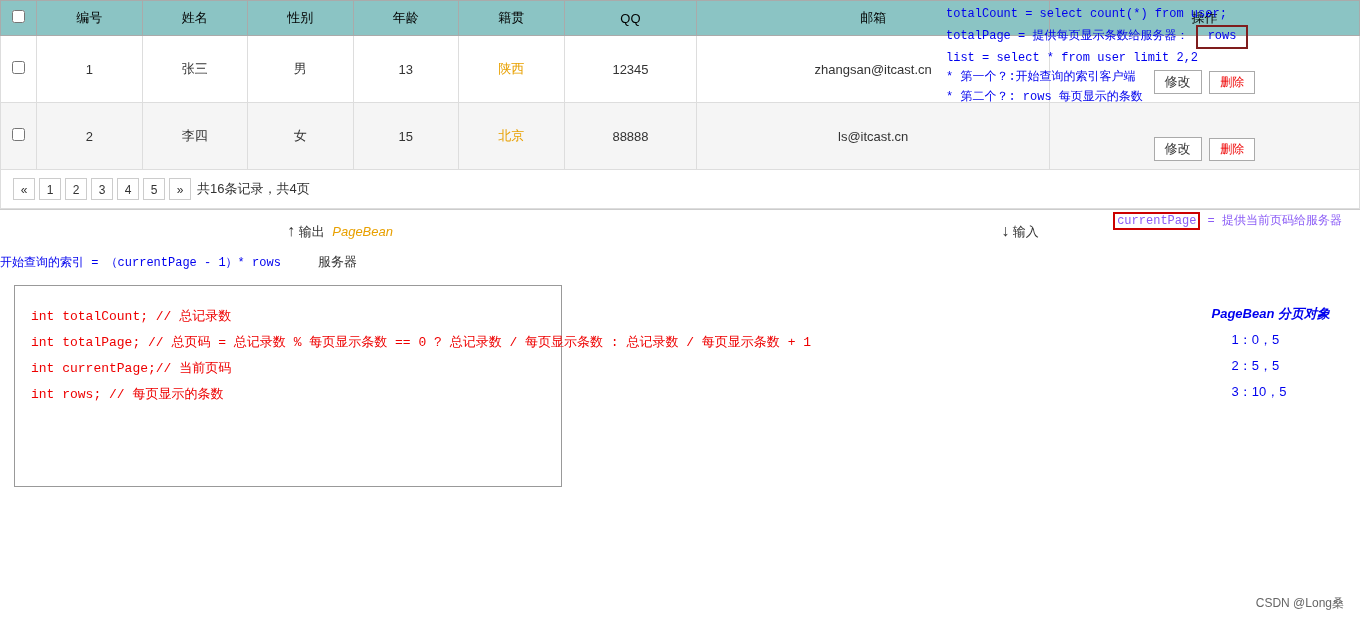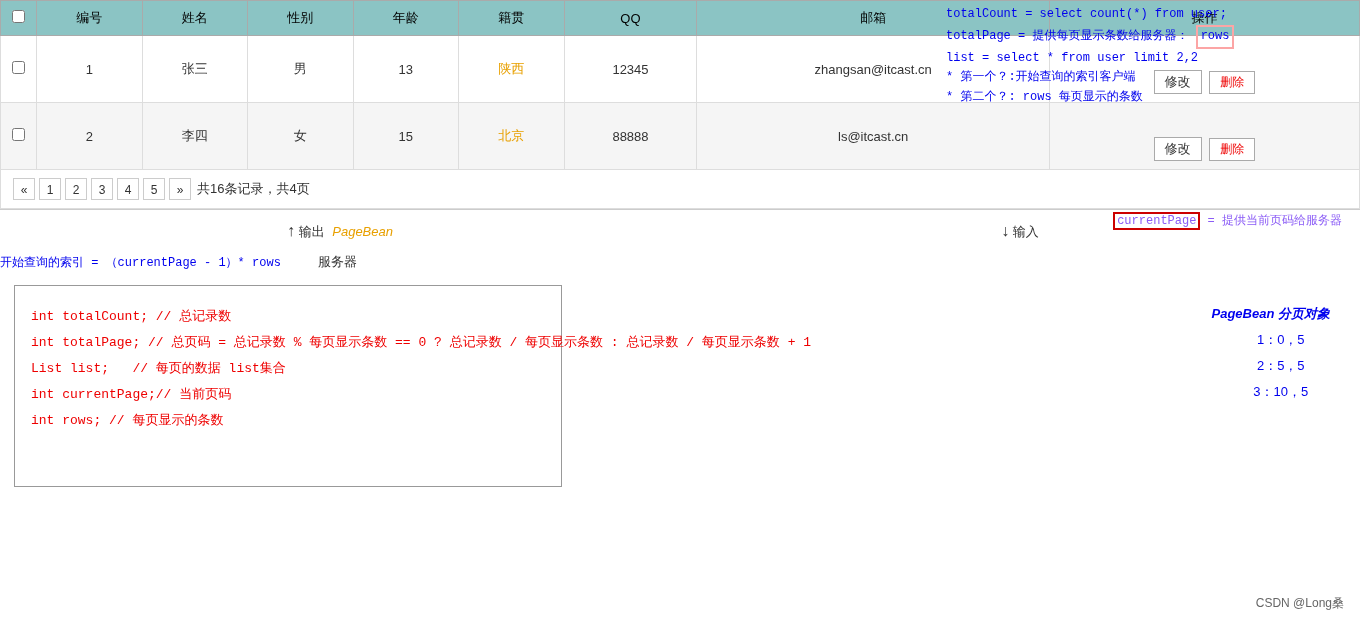--- a/index.html
+++ b/index.html
@@ -132,22 +132,22 @@
       top: 5px;
       width: 380px;
       font-family: 'Courier New', monospace;
       font-size: 12px;
       color: #0000ee;
       line-height: 1.65;
       pointer-events: none;
     }
     .annotation-area .rows-box {
       display: inline-block;
-      border: 2px solid #fca5a5;
-      padding: 0 3px;
+      border: 2px solid #7f1d1d;
+      padding: 0 10px;
       color: #0000ee;
     }
   </style>
 </head>
 <body>
 
 <div class="outer-wrapper">
 
   <div class="table-section">
     <table>
@@ -244,29 +244,28 @@
   </div>
 
   <div class="bottom-section" style="position:relative; min-height:230px;">
 
     <div class="code-box">
       <div id="code-lines-container">
           <div class="code-line">int totalCount; // 总记录数</div>
           <div class="code-line"></div>
           <div class="code-line">int totalPage; // 总页码 = 总记录数 % 每页显示条数 == 0 ? 总记录数 / 每页显示条数 : 总记录数 / 每页显示条数 + 1</div>
           <div class="code-line"></div>
-          <div class="code-line">List list;   // 每页的数据 list集合</div>
           <div class="code-line"></div>
           <div class="code-line">int currentPage;// 当前页码</div>
           <div class="code-line"></div>
           <div class="code-line">int rows; // 每页显示的条数</div>
         </div>
     </div>
 
-    <div style="position:absolute; right:30px; top:30px; font-size:13px; color:#0000ee; line-height:2;text-align:center;">
+    <div style="position:absolute; right:30px; top:30px; font-size:13px; color:#0000ee; line-height:2;">
       <div style="font-style:italic; font-weight:bold;">PageBean 分页对象</div>
       <div id="pagebean-items" style="padding-left:20px;">
           <div>1：0，5</div>
           <div>2：5，5</div>
           <div>3：10，5</div>
         </div>
     </div>
 
   </div>
 

